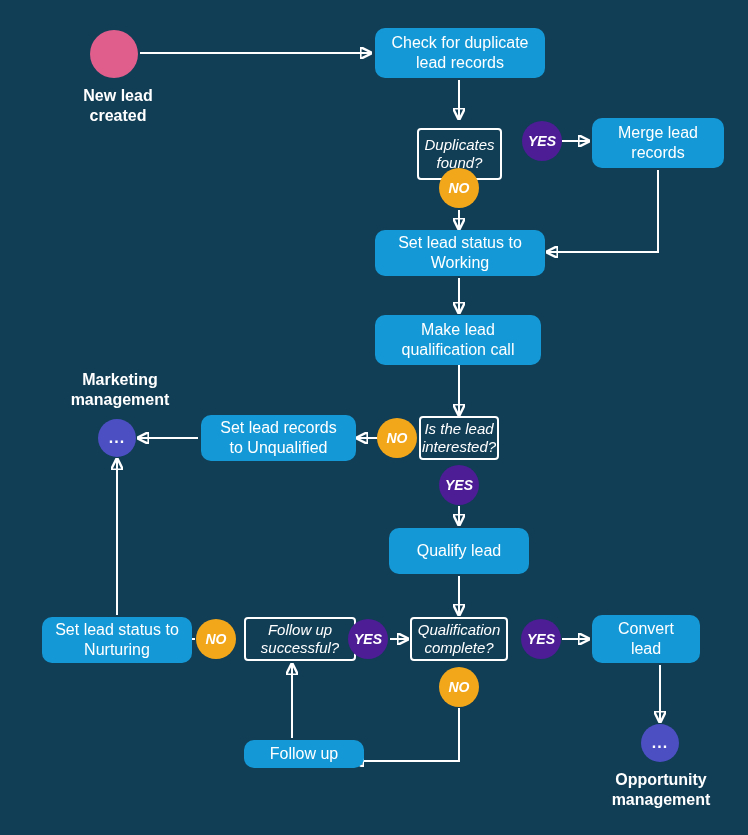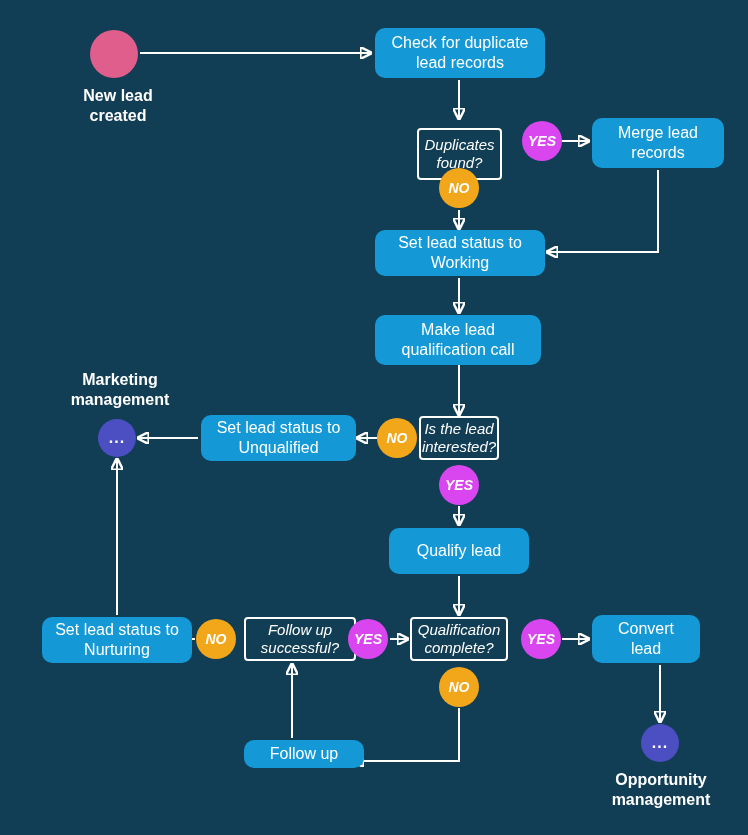--- a/index.html
+++ b/index.html
@@ -50,21 +50,21 @@
   width: 40px;
   height: 40px;
   border-radius: 50%;
   font-weight: 700;
   font-style: italic;
   font-size: 14px;
   display: flex;
   align-items: center;
   justify-content: center;
 }
-.pill.yes { background: #d946ef; }
+.pill.yes { background: #4c1d95; }
 .pill.no { background: #f2a71b; }
 .start-dot {
   position: absolute;
   width: 48px;
   height: 48px;
   border-radius: 50%;
   background: #e05e8c;
 }
 .end-dot {
   position: absolute;
@@ -162,21 +162,21 @@
 <div class="box" style="left:375px; top:230px; width:170px; height:46px;">Set lead status to Working</div>
 
 <div class="box" style="left:592px; top:118px; width:132px; height:50px;">Merge lead records</div>
 
 <div class="box" style="left:375px; top:315px; width:166px; height:50px;">Make lead qualification call</div>
 
 <div class="decision" style="left:419px; top:416px; width:80px; height:44px;">Is the lead interested?</div>
 <div class="pill no" style="left:377px; top:418px;">NO</div>
 <div class="pill yes" style="left:439px; top:465px;">YES</div>
 
-<div class="box" style="left:201px; top:415px; width:155px; height:46px;">Set lead status to Unqualified</div>
+<div class="box" style="left:201px; top:415px; width:155px; height:46px;">Set lead records to Unqualified</div>
 
 <div class="end-dot" style="left:98px; top:419px;">...</div>
 <div class="caption" style="left:66px; top:370px; width:108px;">Marketing management</div>
 
 <div class="box" style="left:389px; top:528px; width:140px; height:46px;">Qualify lead</div>
 
 <div class="decision" style="left:410px; top:617px; width:98px; height:44px;">Qualification complete?</div>
 <div class="pill yes" style="left:521px; top:619px;">YES</div>
 <div class="pill no" style="left:439px; top:667px;">NO</div>
 

